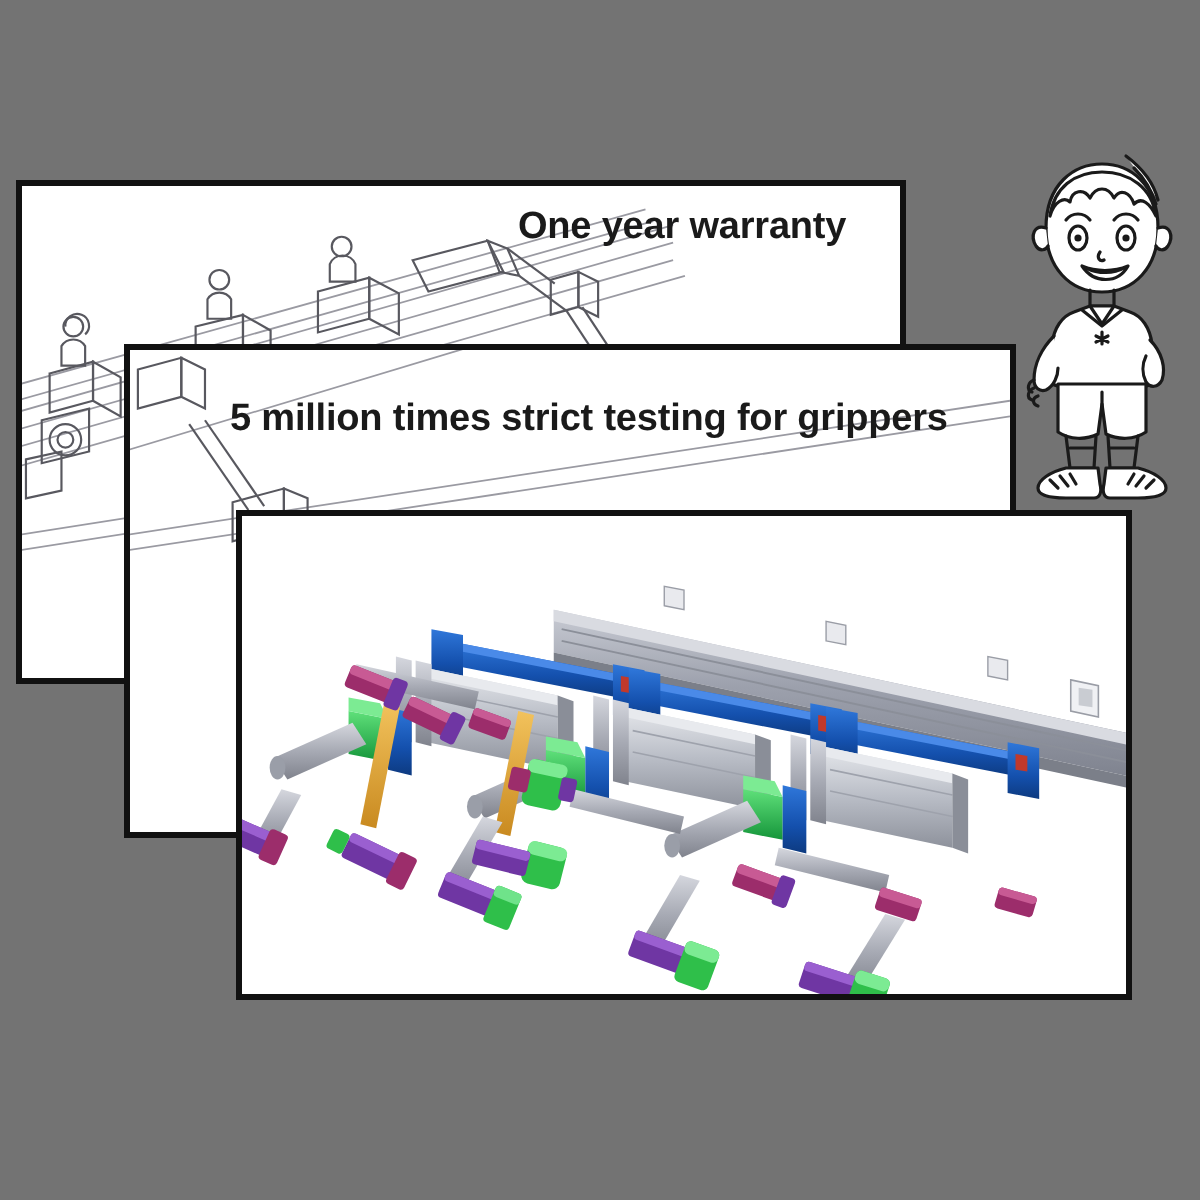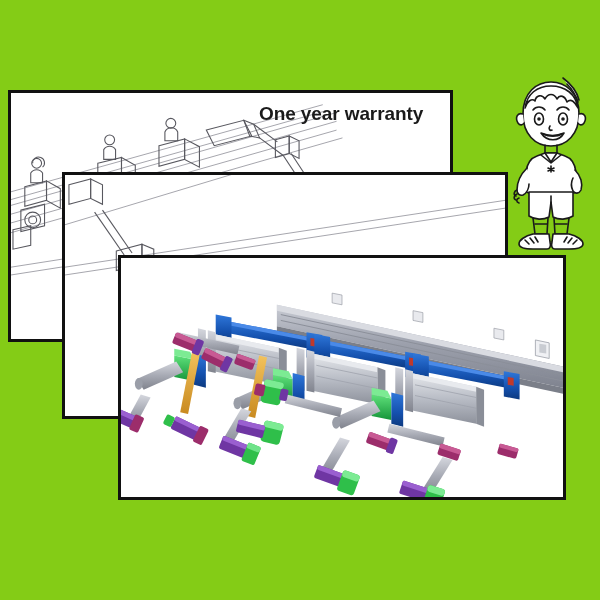--- a/index.html
+++ b/index.html
@@ -12,21 +12,21 @@
     height: 600px;
     position: relative;
     overflow: hidden;
     font-family: "Liberation Sans", sans-serif;
     background: #ffffff;
   }
   #stage {
     position: absolute;
     left: 0; top: 0;
     width: 600px; height: 600px;
-    background: #84cc16;
+    background: #737373;
   }
 
   
   .panel {
     position: absolute;
     background: #ffffff;
     border: 3px solid #111111;
     box-sizing: border-box;
     overflow: hidden;
   }
@@ -160,20 +160,21 @@
         <path d="M26 4 l12 6 l0 20 l-12 -6 z"></path>
         <path d="M30 38 l30 44"></path>
         <path d="M38 36 l30 44"></path>
         <path d="M52 78 l26 -7 l0 20 l-26 7 z"></path>
         <path d="M78 71 l12 5 l0 20 l-12 -5 z"></path>
         <path d="M58 98 l6 13 l5 -2 l-5 -13 z"></path>
         <path d="M74 94 l6 13 l5 -2 l-5 -13 z"></path>
       </g>
     </svg>
 
+    <div class="panel-caption" id="caption-2">5 million times strict testing  for grippers</div>
   </div>
 
   <div class="panel" id="panel-3">
 
     <svg class="panel-art" viewBox="0 0 448 245" preserveAspectRatio="none">
       <defs>
         <linearGradient id="gRail" x1="0" y1="0" x2="0" y2="1">
           <stop offset="0%" stop-color="#c9ccd4"></stop>
           <stop offset="45%" stop-color="#9da1ad"></stop>
           <stop offset="100%" stop-color="#7f838f"></stop>

